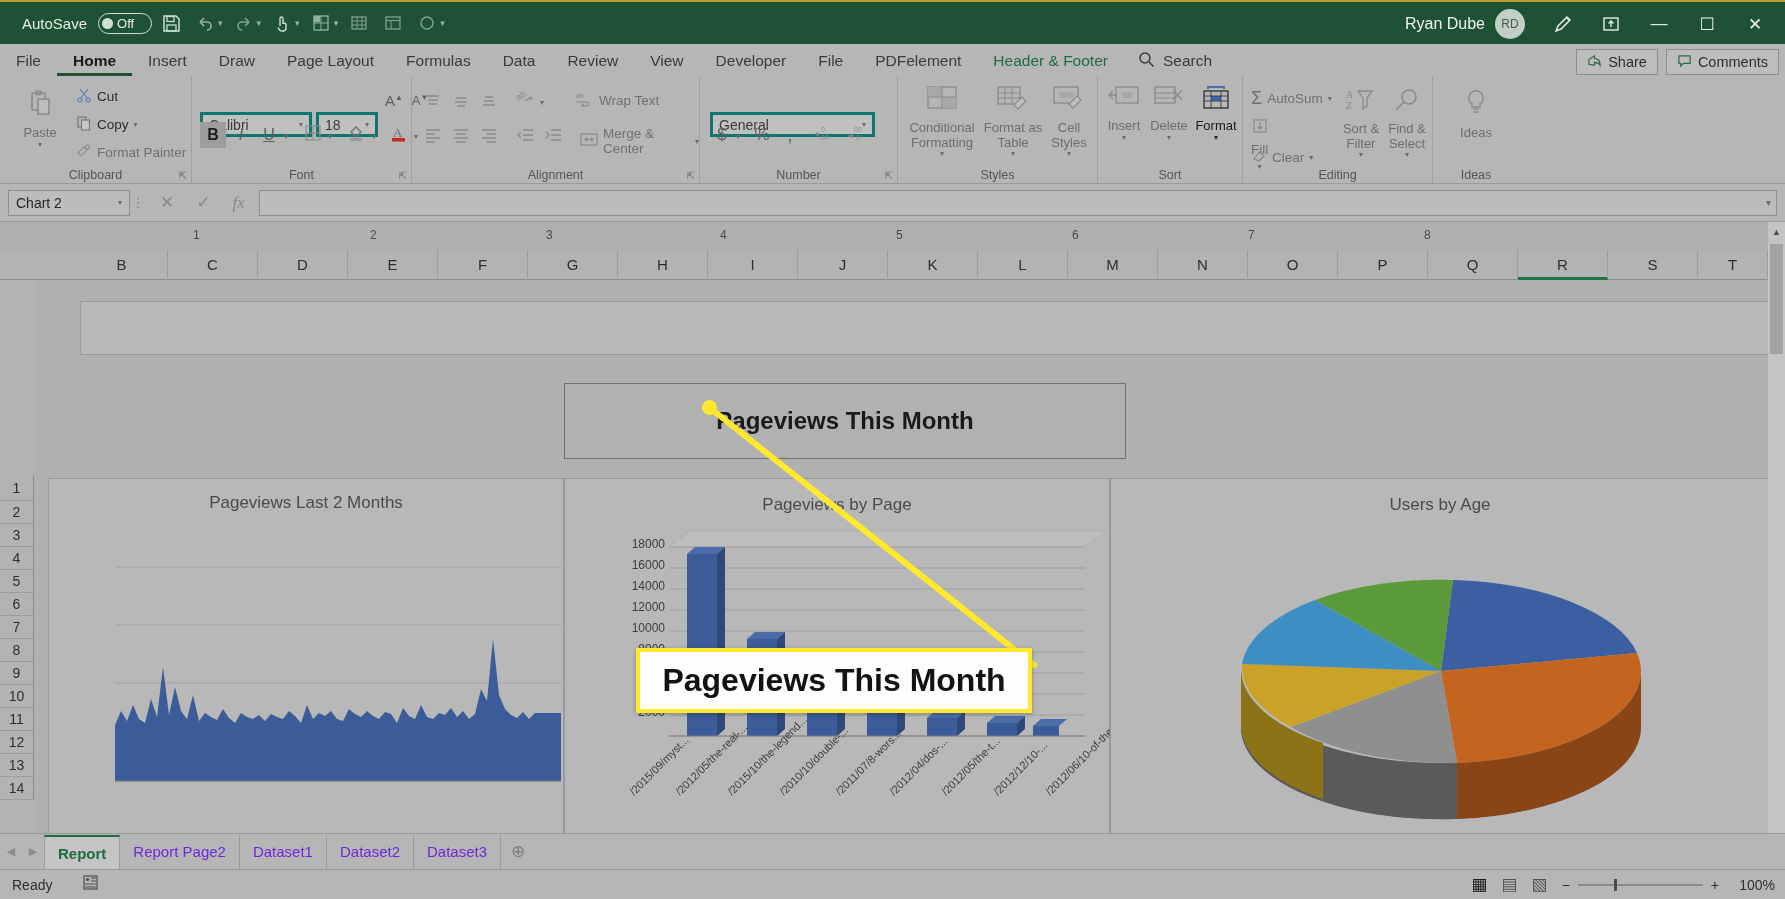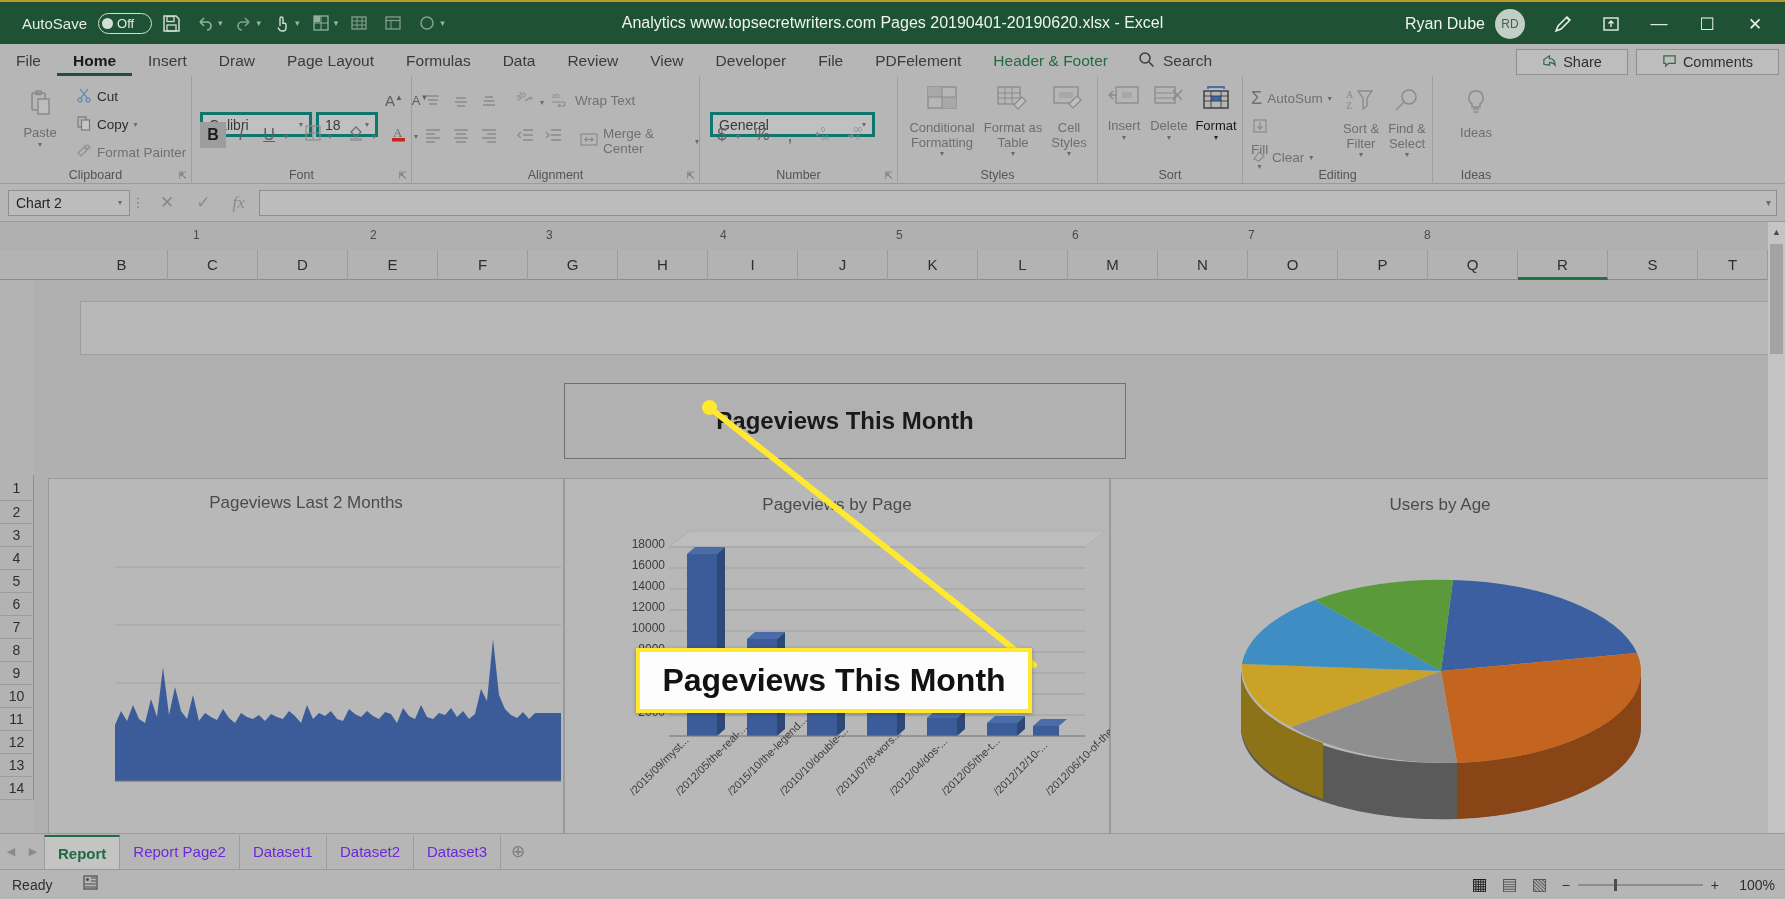--- a/index.html
+++ b/index.html
@@ -64,21 +64,21 @@
   .tab.active { color: #1a1a1a; font-weight: bold; border-bottom: 3px solid #1f5135; }
   .tab.ctx { color: #1f6b42; }
   .searchbox { display: flex; align-items: center; gap: 8px; padding: 0 14px; height: 30px; }
   .searchbox .mag { font-size: 16px; color: #3b3b3b; }
   .searchbox .stxt { font-size: 15.5px; color: #3b3b3b; }
   .tabbar-right {
     position: absolute; right: 6px; bottom: 1px; display: flex; align-items: center; gap: 8px;
   }
   .minibtn {
     display: flex; align-items: center; gap: 6px; font-size: 14.5px; color: #2f2f2f;
-    border: 1px solid #8f8f8f; padding: 3px 25px; background: #bdbdbd; justify-content: center;
+    border: 1px solid #8f8f8f; padding: 3px 10px; background: #bdbdbd; justify-content: center;
   }
 
   
   .ribbon {
     position: absolute; top: 76px; left: 0; width: 1785px; height: 108px;
     background: #b6b6b6; border-bottom: 1px solid #9a9a9a;
   }
   .rgroup {
     position: absolute; top: 0; height: 108px;
     border-right: 1px solid #a0a0a0;
@@ -315,21 +315,20 @@
           </svg>
       </span>
       <span class="qicon">
         <svg width="20" height="20" viewBox="0 0 20 20">
             <circle cx="10" cy="10" r="6" fill="none" stroke="#88a495" stroke-width="1.5"></circle>
           </svg>
       </span>
       <span class="qcaret">▾</span>
     </div>
 
-    <div class="titletext">Analytics www.topsecretwriters.com Pages 20190401-20190620.xlsx  -  Excel</div>
 
     <div class="tright">
       <span class="uname">Ryan Dube</span>
       <span class="avatar">RD</span>
       <span class="wbtn">
         <svg width="22" height="22" viewBox="0 0 22 22">
             <path d="M4 18l2-5 9-9 3 3-9 9z" fill="none" stroke="#e6eee9" stroke-width="1.5"></path>
             <path d="M14 4l3 3" stroke="#e6eee9" stroke-width="1.5"></path>
           </svg>
       </span>
@@ -504,21 +503,21 @@
       <div class="fmtbtn" style="left:100px; top:12px; width:26px; height:26px;">
         <span>
           <svg width="20" height="20" viewBox="0 0 20 20">
               <text x="2" y="10" font-size="9" fill="#8a8a8a" transform="rotate(-30 6 9)">ab</text>
               <path d="M10 12l6-4" stroke="#8a8a8a" stroke-width="1.3"></path>
               <path d="M16 8l-1 3 3-1z" fill="#8a8a8a"></path>
             </svg>
         </span>
       </div>
       <span class="caret" style="position:absolute; left:128px; top:22px;">▾</span>
-      <div class="smrow" style="left:140px; top:15px;">
+      <div class="smrow" style="left:164px; top:15px;">
         <span class="ic">
           <svg width="18" height="16" viewBox="0 0 18 16">
               <text x="0" y="7" font-size="7" fill="#8a8a8a">ab</text>
               <path d="M0 11h11a2 2 0 010 4H7" fill="none" stroke="#8a8a8a" stroke-width="1.1"></path>
               <path d="M8 13l-2 2 2 2" fill="none" stroke="#8a8a8a" stroke-width="1.1"></path>
             </svg>
         </span>
         <span>Wrap Text</span>
       </div>
       <div class="fmtbtn" style="left:8px; top:46px; width:26px; height:26px;">

